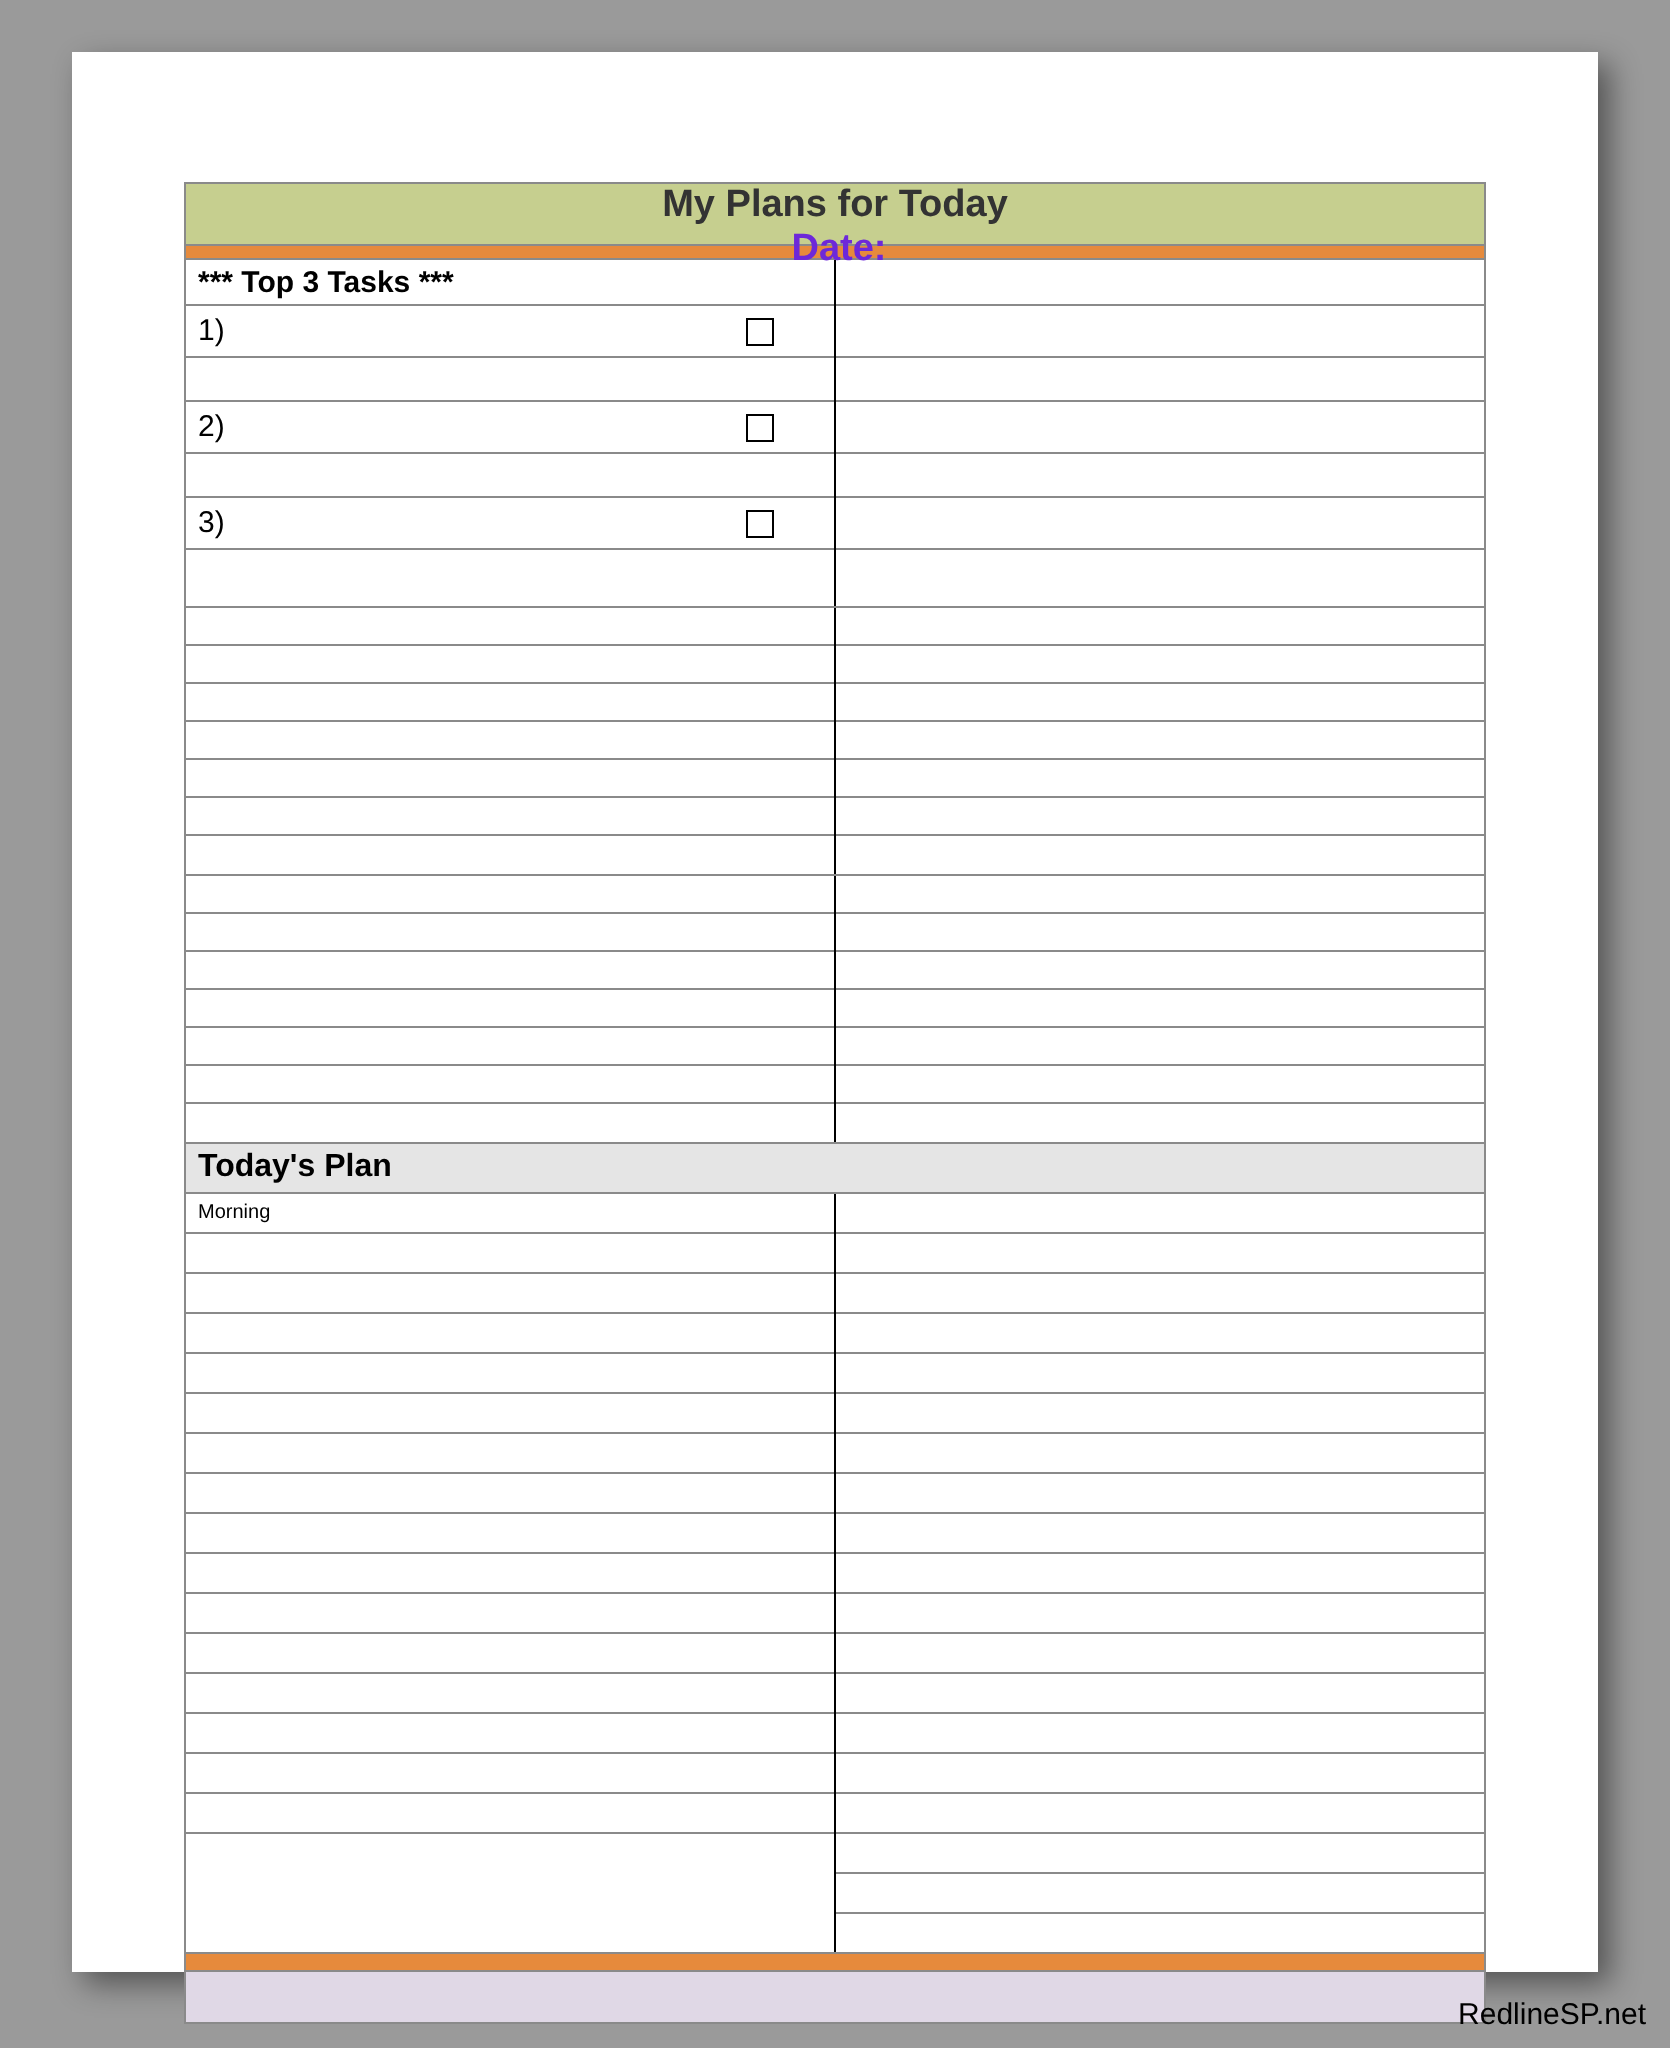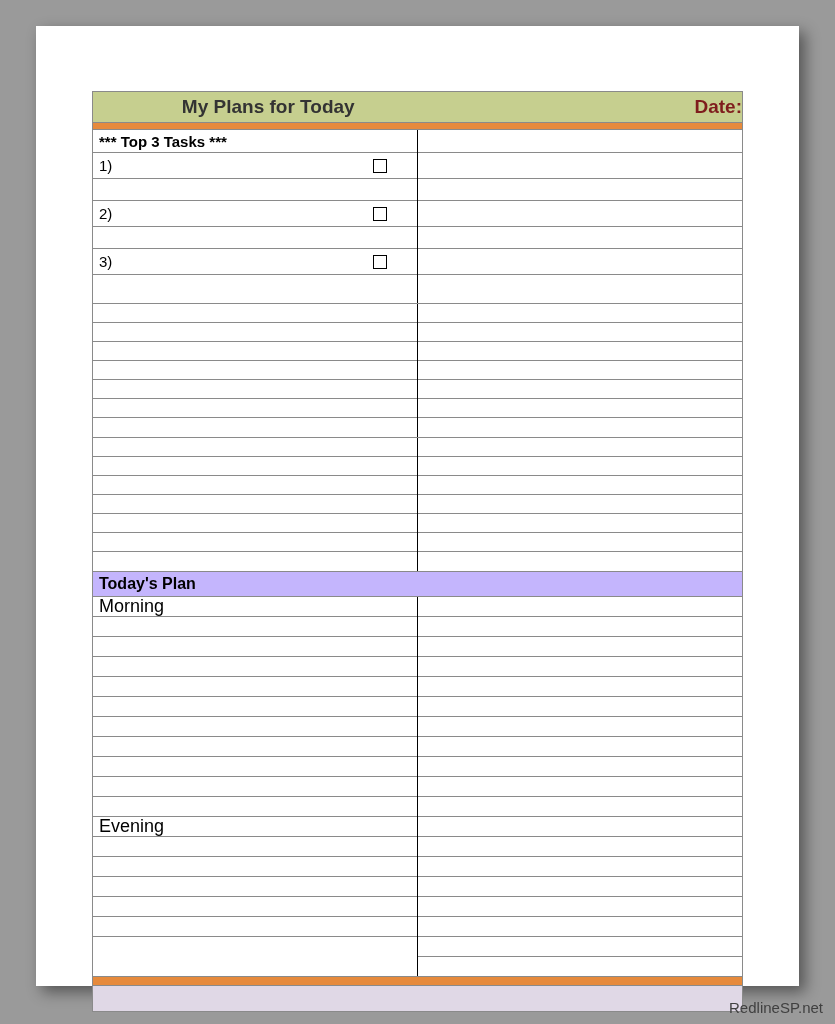--- a/index.html
+++ b/index.html
@@ -23,60 +23,61 @@
   .planner {
     width: 100%;
     border: 1px solid #8a8a8a;
   }
   .header-row {
     display: flex;
     background: #c6cf8f;
     border-bottom: 1px solid #8a8a8a;
     height: 31px;
     align-items: center;
+    flex-direction: column;
   }
   .header-title { flex: 0 0 54%; text-align: center; font-weight: bold; font-size: 19px; color: #333; }
-  .header-date  { flex: 0 0 46%; text-align: right;  font-weight: bold; font-size: 19px; color: #7f1d1d; padding-left: 4px;}
+  .header-date  { flex: 0 0 46%; text-align: right;  font-weight: bold; font-size: 19px; color: #6d28d9; padding-left: 4px;}
   .orange-strip { height: 7px; background: #e68a3c; border-bottom: 1px solid #8a8a8a; }
 
   .two-col { display: flex; justify-content: center; }
   .col-l { width: 50%; border-right: 1.5px solid #000; }
   .col-r { width: 50%; }
 
   .subhead { font-weight: bold; font-size: 15px; padding: 3px 6px 2px 6px; border-bottom: 1px solid #8a8a8a; }
   .task-row { display:flex; align-items:center; height:26px; border-bottom:1px solid #8a8a8a; padding:0 6px; }
   .task-label { font-size: 15px; }
   .task-check { margin-left:auto; width:14px; height:14px; border:1px solid #000; margin-right:24px; }
   .task-spacer { height:22px; border-bottom:1px solid #8a8a8a; }
   .task-spacer.big { height:28px; border-bottom:none; }
 
   .ruled-line { height:19px; border-bottom:1px solid #8a8a8a; }
   .blank-row { height:19px; }
 
   .section-row {
     height: 26px;
-    background: #c4b5fd;
+    background: #e5e5e5;
     border-top: 1px solid #8a8a8a;
     border-bottom: 1px solid #8a8a8a;
     font-weight: bold;
     font-size: 16px;
     padding: 3px 6px 0 6px;
   }
-  .time-label { font-size: 18px; padding: 0 6px; height:20px; border-bottom:1px solid #8a8a8a; display:flex; align-items:center; }
+  .time-label { font-size: 10px; padding: 0 6px; height:20px; border-bottom:1px solid #8a8a8a; display:flex; align-items:center; }
   .ruled-line.s { height:20px; }
 
   .footer-orange { height:10px; background:#e68a3c; border-top:1px solid #8a8a8a; border-bottom:1px solid #8a8a8a;}
   .footer-lav { height:25px; background:#e0d8e6; }
 
   .watermark {
     position:absolute;
     right:12px;
     bottom:8px;
     font-size:15px;
-    color:#404040;
+    color:#000000;
   }
 </style>
 </head>
 <body>
 
 <div class="page">
   <div class="planner">
 
     <div class="header-row">
       <div class="header-title">My Plans for Today</div>
@@ -166,21 +167,20 @@
         <div class="ruled-line s"></div>
           <div class="ruled-line s"></div>
           <div class="ruled-line s"></div>
         <div class="ruled-line s"></div>
           <div class="ruled-line s"></div>
         <div class="ruled-line s"></div>
           <div class="ruled-line s"></div>
           <div class="ruled-line s"></div>
         <div class="ruled-line s"></div>
           <div class="ruled-line s"></div>
-        <div class="time-label">Evening</div>
         <div class="ruled-line s"></div>
           <div class="ruled-line s"></div>
           <div class="ruled-line s"></div>
         <div class="ruled-line s"></div>
           <div class="ruled-line s"></div>
         <div class="blank-row"></div>
       </div>
       <div class="col-r">
         <div class="ruled-line s"></div>
           <div class="ruled-line s"></div>

